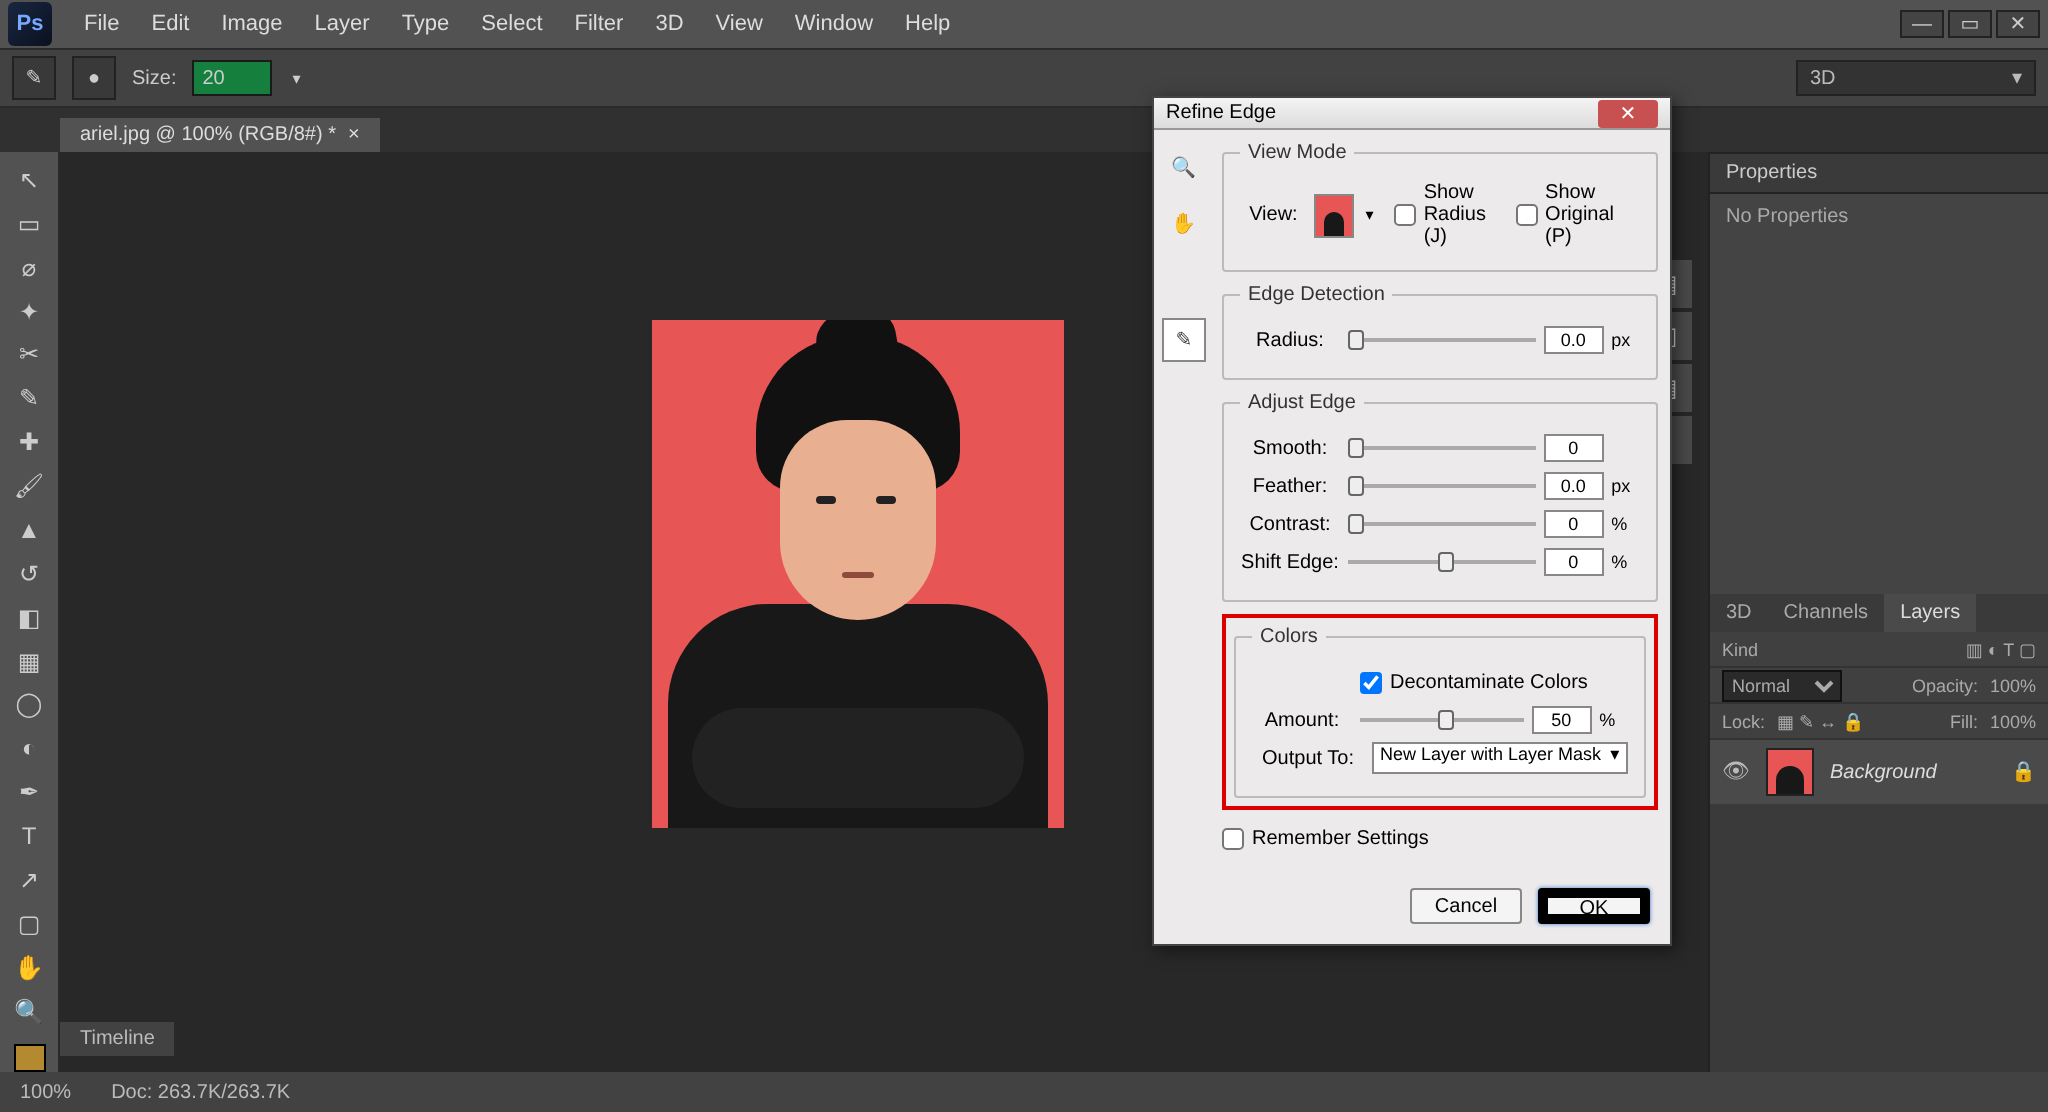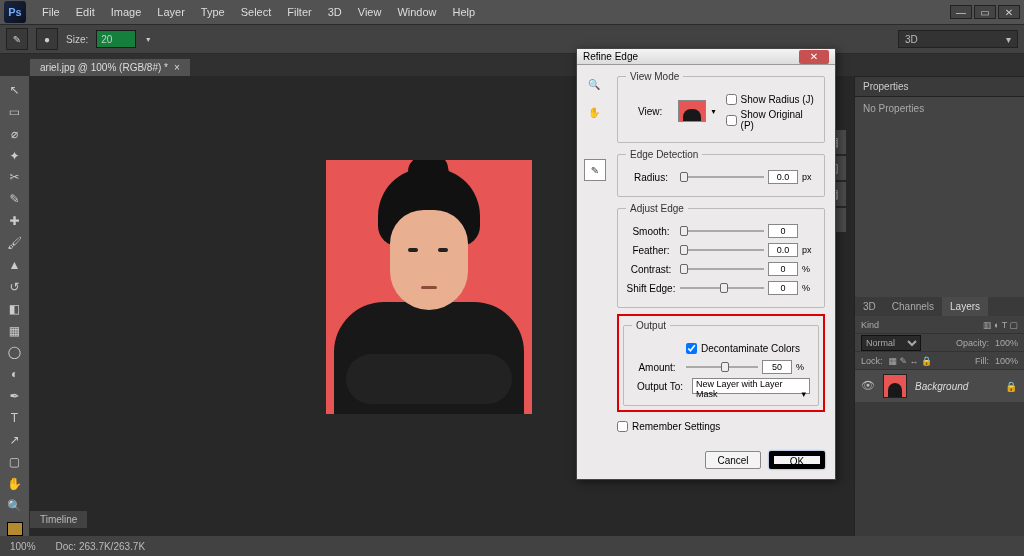--- a/index.html
+++ b/index.html
@@ -240,21 +240,21 @@
       <div style="height:24px"></div>
       <div class="dt active">✎</div>
     </div>
     <div class="dlg-right">
       <fieldset class="fieldset">
         <legend>View Mode</legend>
         <div class="row">
           <span class="label-r">View:</span>
           <div class="thumb"></div>
             <span class="tri">▾</span>
-          <div style="display:flex; flex-direction:column; gap:2px; margin-left:6px;">
+          <div style="display:flex; flex-direction:row; gap:2px; margin-left:6px;">
             <label class="row" style="margin:0">
                 <input type="checkbox" class="cb" style="">
                 <span>Show Radius (J)</span>
               </label>
             <label class="row" style="margin:0">
                 <input type="checkbox" class="cb" style="">
                 <span>Show Original (P)</span>
               </label>
           </div>
         </div>
@@ -308,21 +308,21 @@
               <div class="slider-track"></div>
               <div class="slider-thumb" style="left:48%"></div>
             </div>
           <input class="num-input" value="0" style="">
           <span class="unit">%</span>
           </div>
       </fieldset>
 
       <div class="highlight-box">
       <fieldset class="fieldset" style="margin-bottom:0">
-        <legend>Output</legend>
+        <legend>Colors</legend>
         <label class="row">
               <span class="label-r"></span>
               <input type="checkbox" class="cb" checked="" style="">
               <span>Decontaminate Colors</span>
             </label>
         <div class="row">
               <span class="label-r">Amount:</span>
           <div class="slider">
                 <div class="slider-track"></div>
                 <div class="slider-thumb" style="left:48%"></div>

